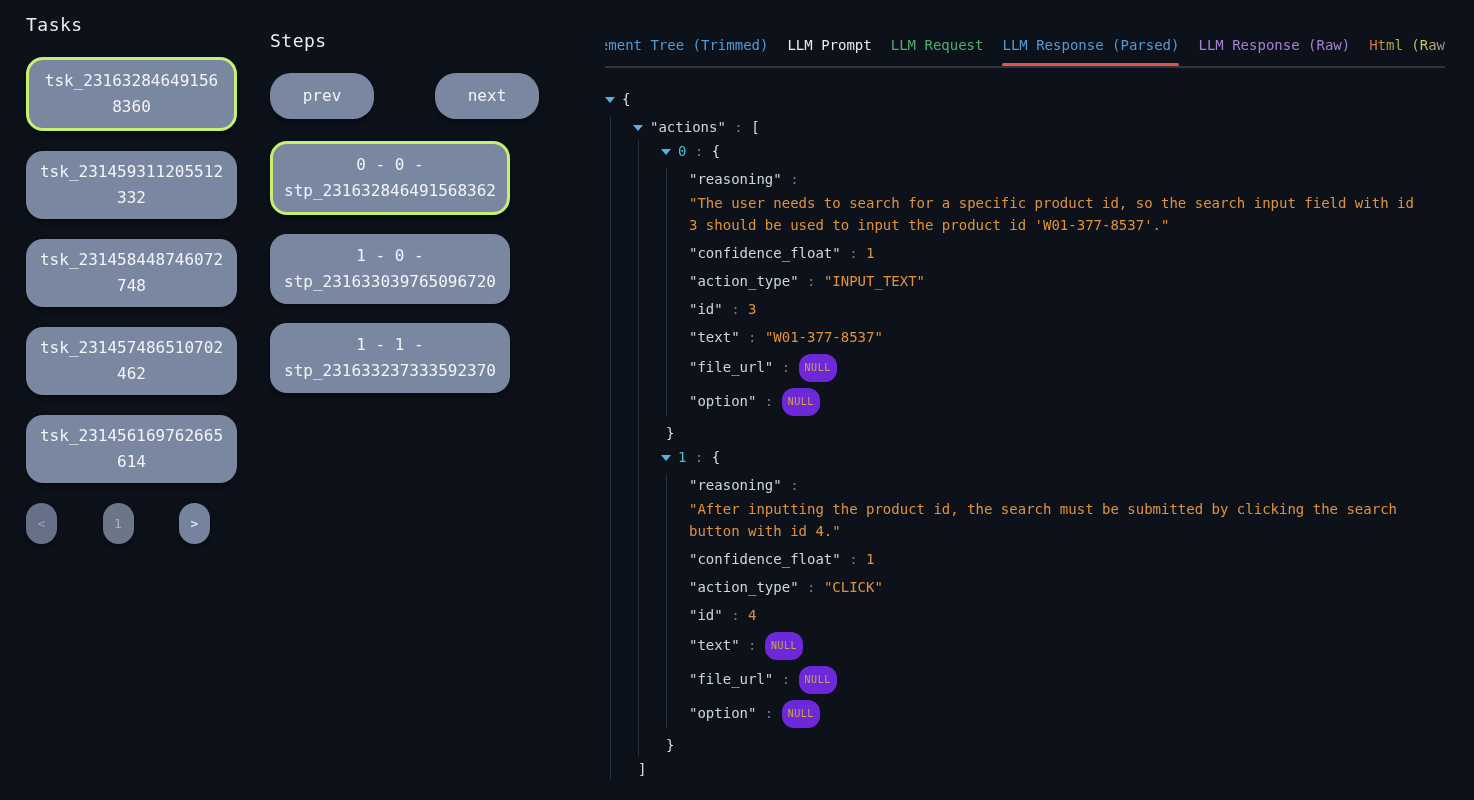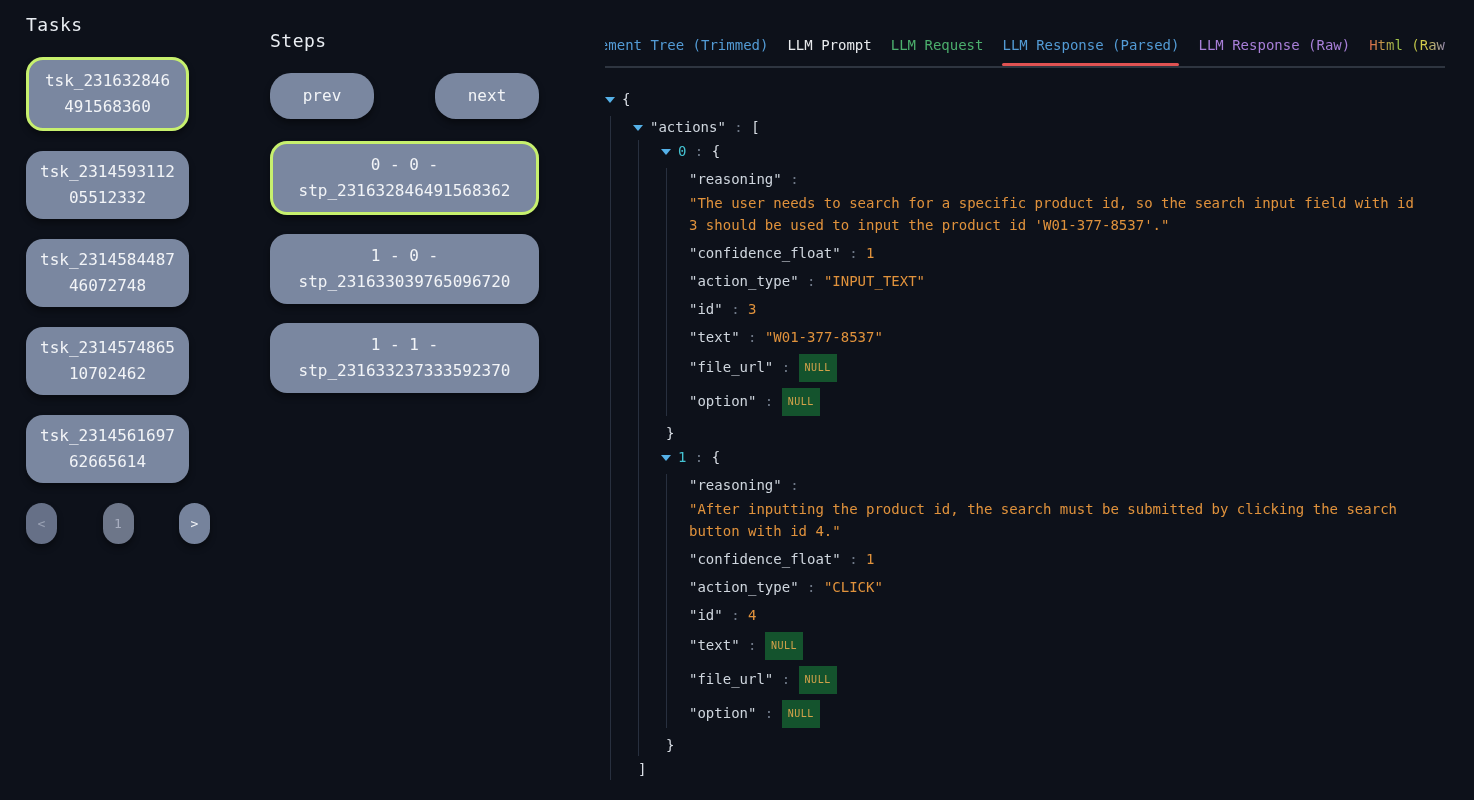--- a/index.html
+++ b/index.html
@@ -10,22 +10,22 @@
 
   .tasks-col{position:absolute;left:26px;top:12px;width:177px;}
   .steps-col{position:absolute;left:270px;top:28px;width:269px;}
   .artifacts-col{position:absolute;left:605px;top:12px;right:29px;}
 
   .pill-btn{display:flex;align-items:center;justify-content:center;text-align:center;
     background:#7a87a0;color:#f2f4f7;border:none;border-radius:17px;font-family:inherit;
     font-size:16px;line-height:26px;box-shadow:0 4px 6px rgba(0,0,0,.4);cursor:pointer;}
   .pill-btn.selected{border:3px solid #c7f06e;}
 
-  .task-btn{width:163px;min-height:67px;margin-bottom:20px;padding:8px 13px;overflow-wrap:anywhere;}
-  .step-btn{width:269px;min-height:70px;margin-bottom:19px;padding:8px 24px;}
+  .task-btn{width:211px;min-height:67px;margin-bottom:20px;padding:8px 13px;overflow-wrap:anywhere;}
+  .step-btn{width:240px;min-height:70px;margin-bottom:19px;padding:8px 24px;}
 
   .prevnext-row{display:flex;justify-content:space-between;margin-bottom:22px;}
   .nav-btn{width:104px;height:46px;border-radius:21px;}
 
   .pagination{display:flex;justify-content:space-between;width:184px;margin-top:2px;}
   .page-btn{width:31px;height:41px;border-radius:16px;display:flex;align-items:center;
     justify-content:center;font-size:13px;border:none;font-family:inherit;
     box-shadow:0 4px 6px rgba(0,0,0,.4);cursor:pointer;}
   .page-btn.disabled{background:#667087;color:#9aa2b4;}
   .page-btn.current{background:#6d7689;color:#a8afc0;}
@@ -41,22 +41,22 @@
   .jkids{margin-left:5px;border-left:1px solid #28303f;padding-left:22px;}
   .jcloser{margin-left:5px;}
   .jentry{margin:6px 0;}
   .jkey{color:#cfd6de;}
   .jcolon{color:#6f7988;}
   .jbrace{color:#d9dee5;}
   .jidx{color:#44c3d2;}
   .jstr,.jnum{color:#e0923c;}
   .jstrblock{color:#e0923c;max-width:736px;line-height:22px;overflow-wrap:break-word;
     white-space:normal;margin:1px 0 4px;}
-  .jnull{display:inline-block;background:#14532d;color:#d3a24a;font-size:10px;
-    padding:3px 6px;border-radius:0;vertical-align:1px;letter-spacing:.5px;}
+  .jnull{display:inline-block;background:#6d28d9;color:#d3a24a;font-size:10px;
+    padding:3px 6px;border-radius:12px;vertical-align:1px;letter-spacing:.5px;}
   .jtri{display:inline-block;width:0;height:0;border-left:5px solid transparent;
     border-right:5px solid transparent;border-top:6px solid #55b1e8;margin-right:7px;
     position:relative;top:-1px;cursor:pointer;}
 </style>
 </head>
 <body>
 
 <div class="tasks-col">
   <h1 class="panel-title">Tasks</h1>
   <div>

